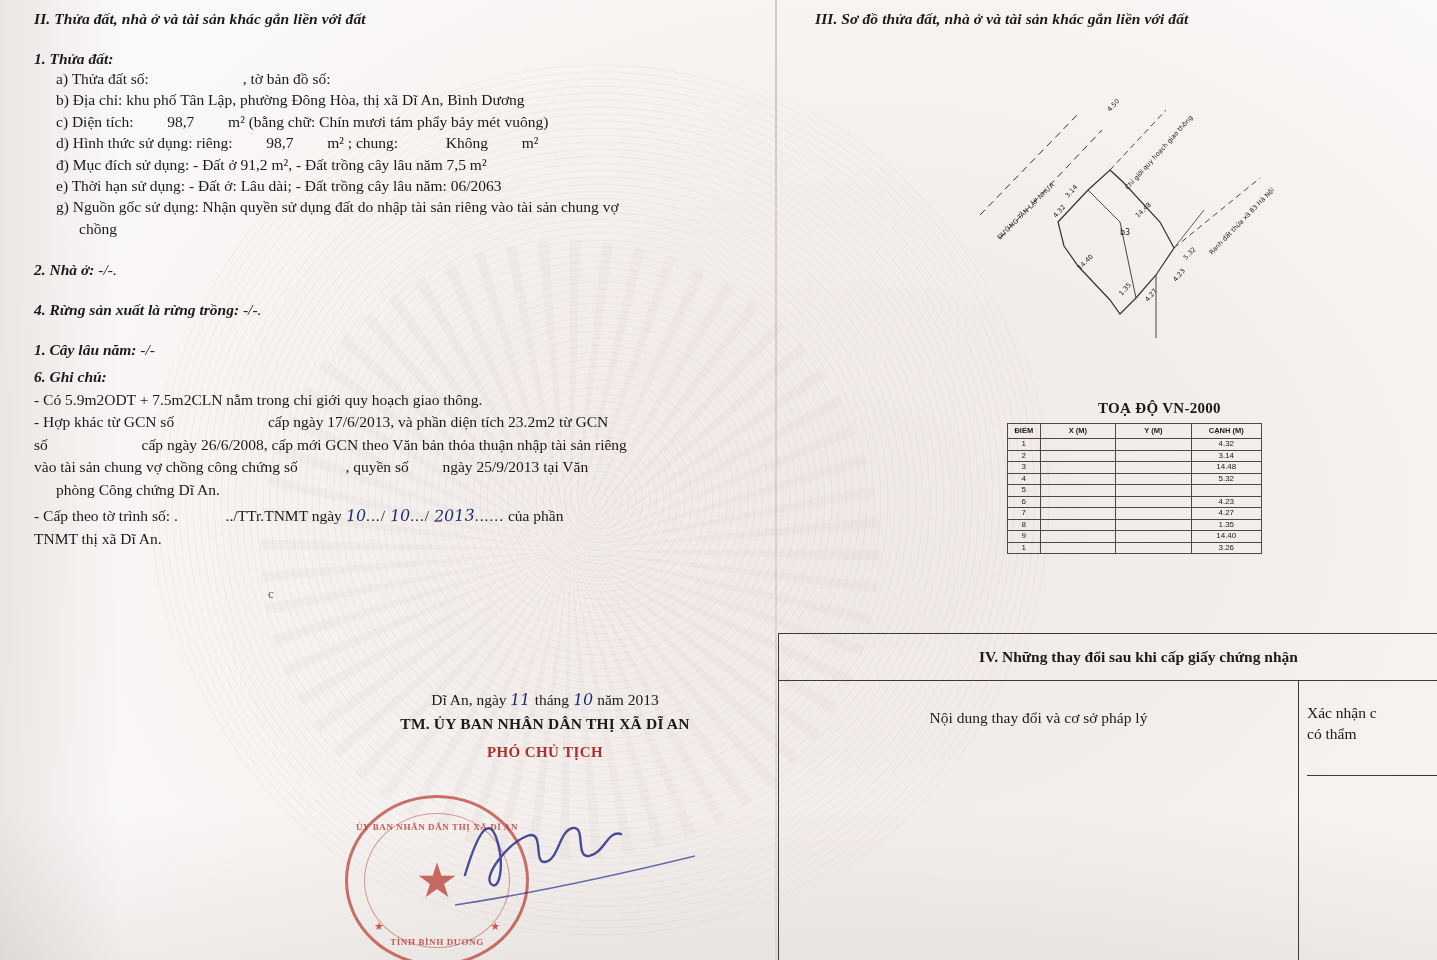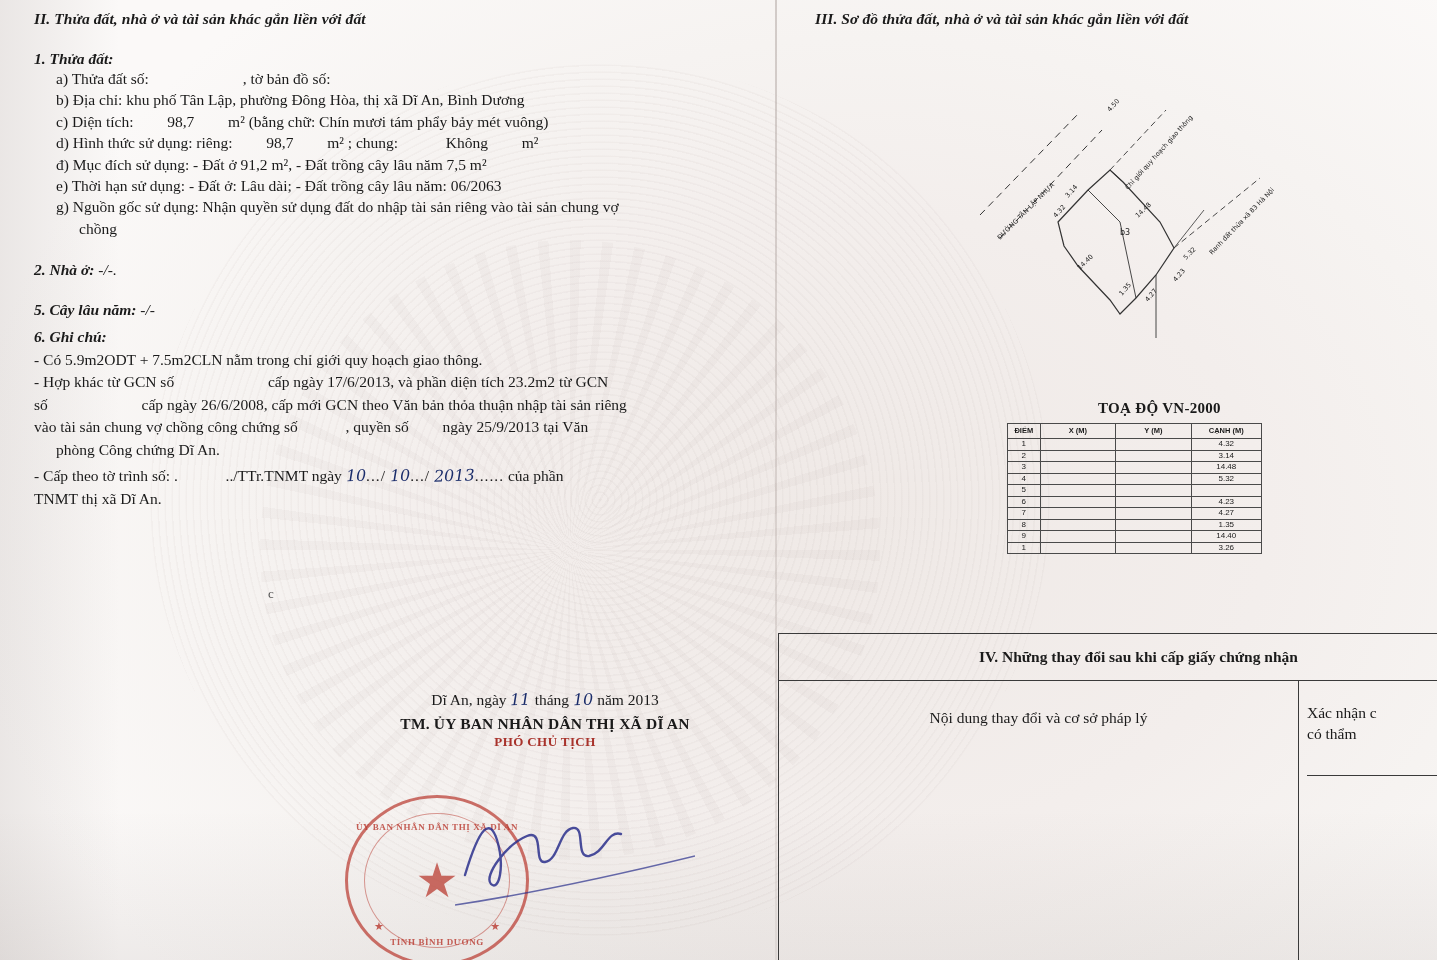--- a/index.html
+++ b/index.html
@@ -116,24 +116,24 @@
     font-size: 15.5px;
     letter-spacing: 0.2px;
   }
   #signature .line3 {
     font-weight: bold;
     font-size: 16px;
     margin-top: 2px;
   }
   #signature .line4 {
     font-weight: bold;
-    font-size: 13px;
+    font-size: 15px;
     color: #a8322b;
     letter-spacing: 0.4px;
-    margin-top: 1px;
+    margin-top: 11px;
   }
   .stamp {
     position: absolute;
     left: 345px;
     top: 795px;
     width: 178px;
     height: 165px;
     border: 3px solid rgba(186,60,50,0.72);
     border-radius: 50%;
     color: rgba(186,60,50,0.82);
@@ -322,21 +322,25 @@
     <div class="lvl2">đ) Mục đích sử dụng:  - Đất ở 91,2 m², - Đất trồng cây lâu năm 7,5 m²</div>
     <div class="lvl2">e) Thời hạn sử dụng:  - Đất ở: Lâu dài; - Đất trồng cây lâu năm: 06/2063</div>
     <div class="lvl2">g) Nguồn gốc sử dụng: Nhận quyền sử dụng đất do nhập tài sản riêng vào tài sản chung vợ</div>
     <div class="lvl2" style="padding-left:45px">chồng</div>
 
     <div class="lvl1">
       <span>2. Nhà ở:</span>
       <span style="font-weight:normal">-/-.</span>
     </div>
     <div class="lvl1">
-      <span>5. Cây lâu năm:</span>
+      <span>4. Rừng sản xuất là rừng trồng:</span>
+      <span style="font-weight:normal">-/-.</span>
+    </div>
+    <div class="lvl1">
+      <span>1. Cây lâu năm:</span>
       <span style="font-weight:normal">-/-</span>
     </div>
 
     <div class="lvl1" style="margin-top:9px">6. Ghi chú:</div>
 
     <div class="note-body" style="margin-top:3px">- Có 5.9m2ODT + 7.5m2CLN nằm trong chỉ giới quy hoạch giao thông.</div>
 
     <div class="note-body">
       <span>- Hợp khác từ GCN số</span>
       <span class="tab-gap"></span>

